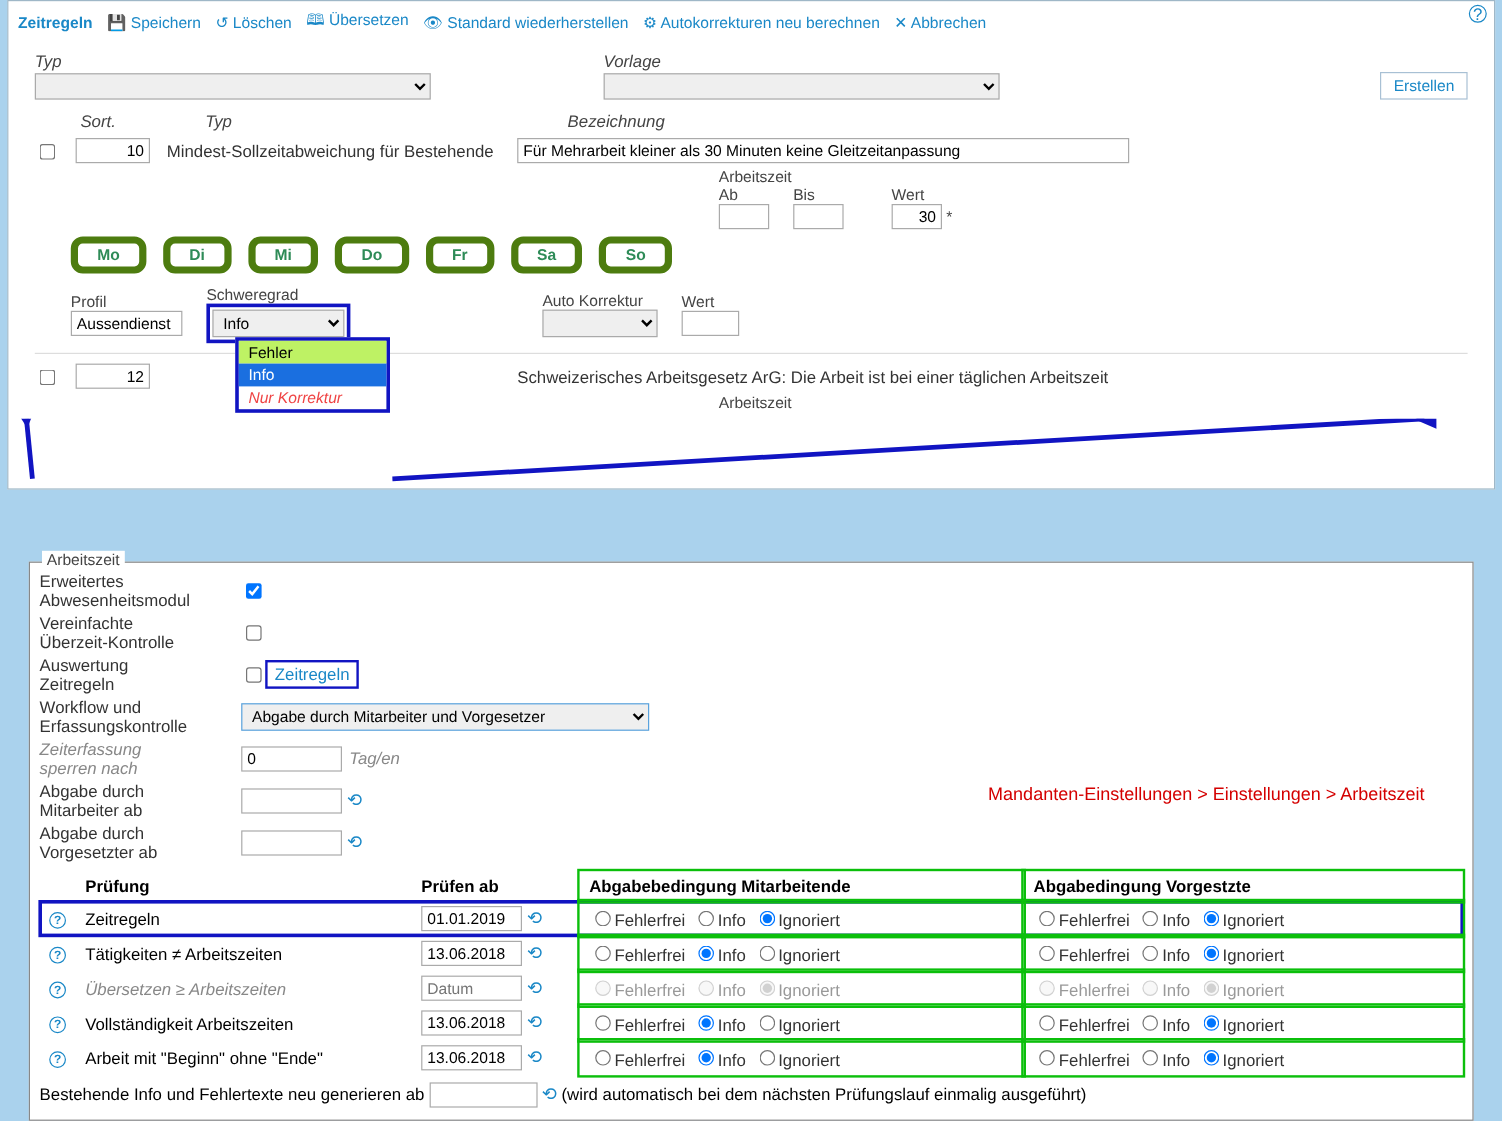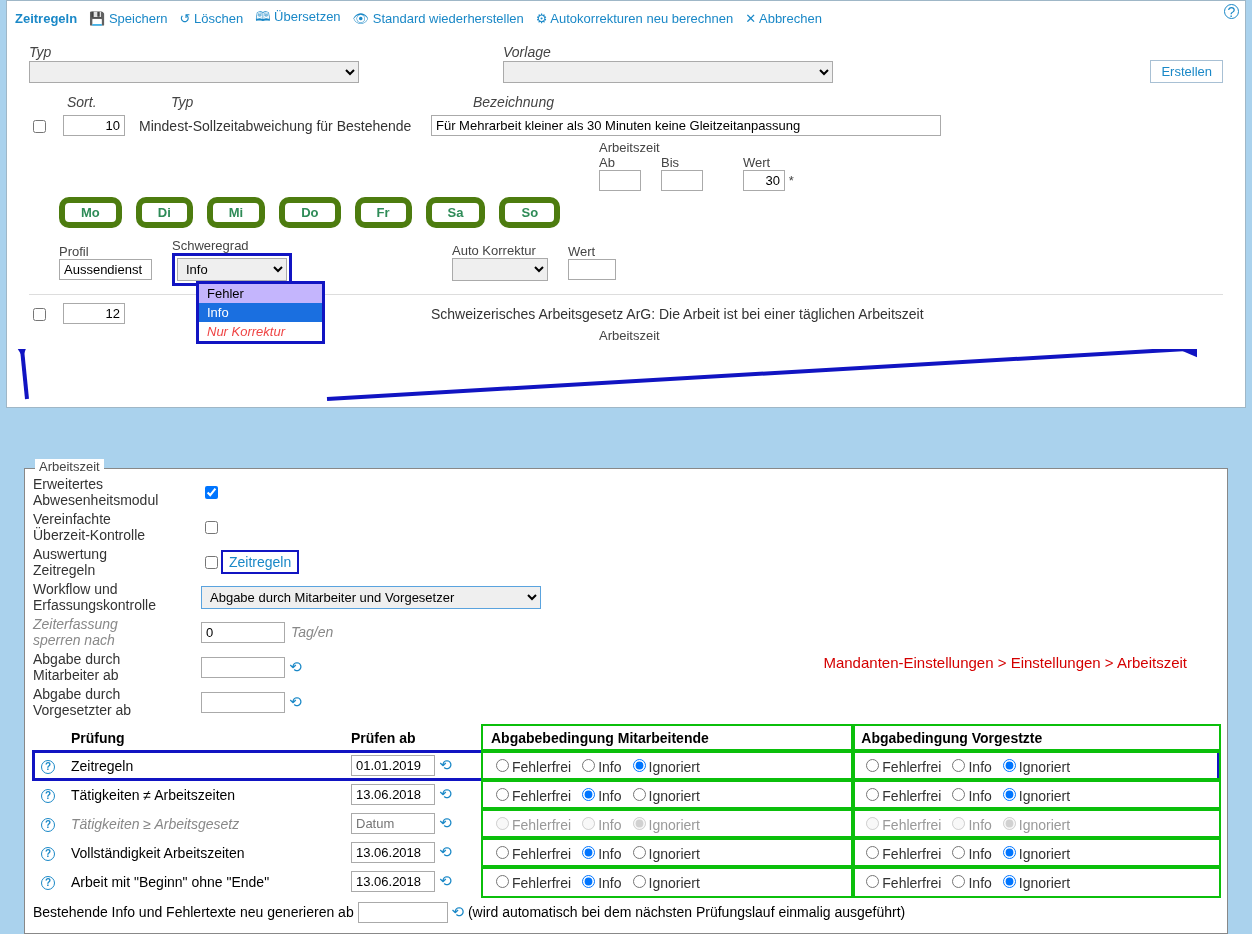--- a/index.html
+++ b/index.html
@@ -18,21 +18,21 @@
   .sort-in{width:62px;text-align:right}
   .typval{font-size:14px;color:#333}
   .days{display:flex;gap:14px;margin:6px 0 10px 0;padding-left:30px}
   .day{border:6px solid #4d7c0f;color:#2e8b57;border-radius:10px;padding:2px 16px;font-size:13px;font-weight:bold;cursor:pointer}
   .sub{font-size:13px;color:#444}
   .profil-in{width:93px}
   .sev-wrap{border:3px solid #1114c2;padding:2px;display:inline-block}
   .sev-sel{width:110px}
   .dd{position:absolute;border:3px solid #1114c2;background:#fff;width:129px;font-size:13px}
   .dd .dd-row{padding:2px 8px}
-  .dd .hov{background:#c4b5fd}
+  .dd .hov{background:#bef264}
   .dd .sel{background:#1a6fe0;color:#fff}
   .dd .dis{color:#ef4444;font-style:italic}
   .help-icon{position:absolute;right:6px;top:3px;color:#1a88c7;font-size:14px;border:1px solid #1a88c7;border-radius:50%;width:15px;height:15px;display:flex;align-items:center;justify-content:center}
   
   .panel2{background:#fff;border:1px solid #888;margin:60px 24px 6px 24px;position:relative;padding:4px 8px 10px 8px}
   .fieldset-lbl{position:absolute;top:-10px;left:10px;background:#fff;padding:0 4px;font-size:13px;color:#444}
   .formrow{display:flex;align-items:center;font-size:14px;color:#333;margin:3px 0}
   .formrow .lab{width:168px}
   .link{color:#1a88c7;cursor:pointer}
   .link-box{border:2px solid #1114c2;padding:2px 6px;display:inline-block}
@@ -239,21 +239,21 @@
         </tr>
         <tr>
           <td><span class="qicon">?</span></td>
           <td>Tätigkeiten ≠ Arbeitszeiten</td>
           <td><input type="text" class="datein" value="13.06.2018" style=""><span class="edit-icon"> ⟲</span></td>
           <td class="col-green"><span class="radioset"><label><input type="radio" style="">Fehlerfrei</label><label><input type="radio" checked="" style="">Info</label><label><input type="radio" style="">Ignoriert</label></span></td>
           <td class="col-green"><span class="radioset"><label><input type="radio" style="">Fehlerfrei</label><label><input type="radio" style="">Info</label><label><input type="radio" checked="" style="">Ignoriert</label></span></td>
         </tr>
         <tr>
           <td><span class="qicon">?</span></td>
-          <td class="gray" style="font-style: italic;">Tätigkeiten ≥ Arbeitsgesetz</td>
+          <td class="gray" style="font-style: italic;">Übersetzen ≥ Arbeitszeiten</td>
           <td><input type="text" class="datein" placeholder="Datum" style=""><span class="edit-icon"> ⟲</span></td>
           <td class="col-green"><span class="radioset dis"><label><input type="radio" disabled="" style="">Fehlerfrei</label><label><input type="radio" disabled="" style="">Info</label><label><input type="radio" disabled="" checked="" style="">Ignoriert</label></span></td>
           <td class="col-green"><span class="radioset dis"><label><input type="radio" disabled="" style="">Fehlerfrei</label><label><input type="radio" disabled="" style="">Info</label><label><input type="radio" disabled="" checked="" style="">Ignoriert</label></span></td>
         </tr>
         <tr>
           <td><span class="qicon">?</span></td>
           <td>Vollständigkeit Arbeitszeiten</td>
           <td><input type="text" class="datein" value="13.06.2018" style=""><span class="edit-icon"> ⟲</span></td>
           <td class="col-green"><span class="radioset"><label><input type="radio" style="">Fehlerfrei</label><label><input type="radio" checked="" style="">Info</label><label><input type="radio" style="">Ignoriert</label></span></td>
           <td class="col-green"><span class="radioset"><label><input type="radio" style="">Fehlerfrei</label><label><input type="radio" style="">Info</label><label><input type="radio" checked="" style="">Ignoriert</label></span></td>

